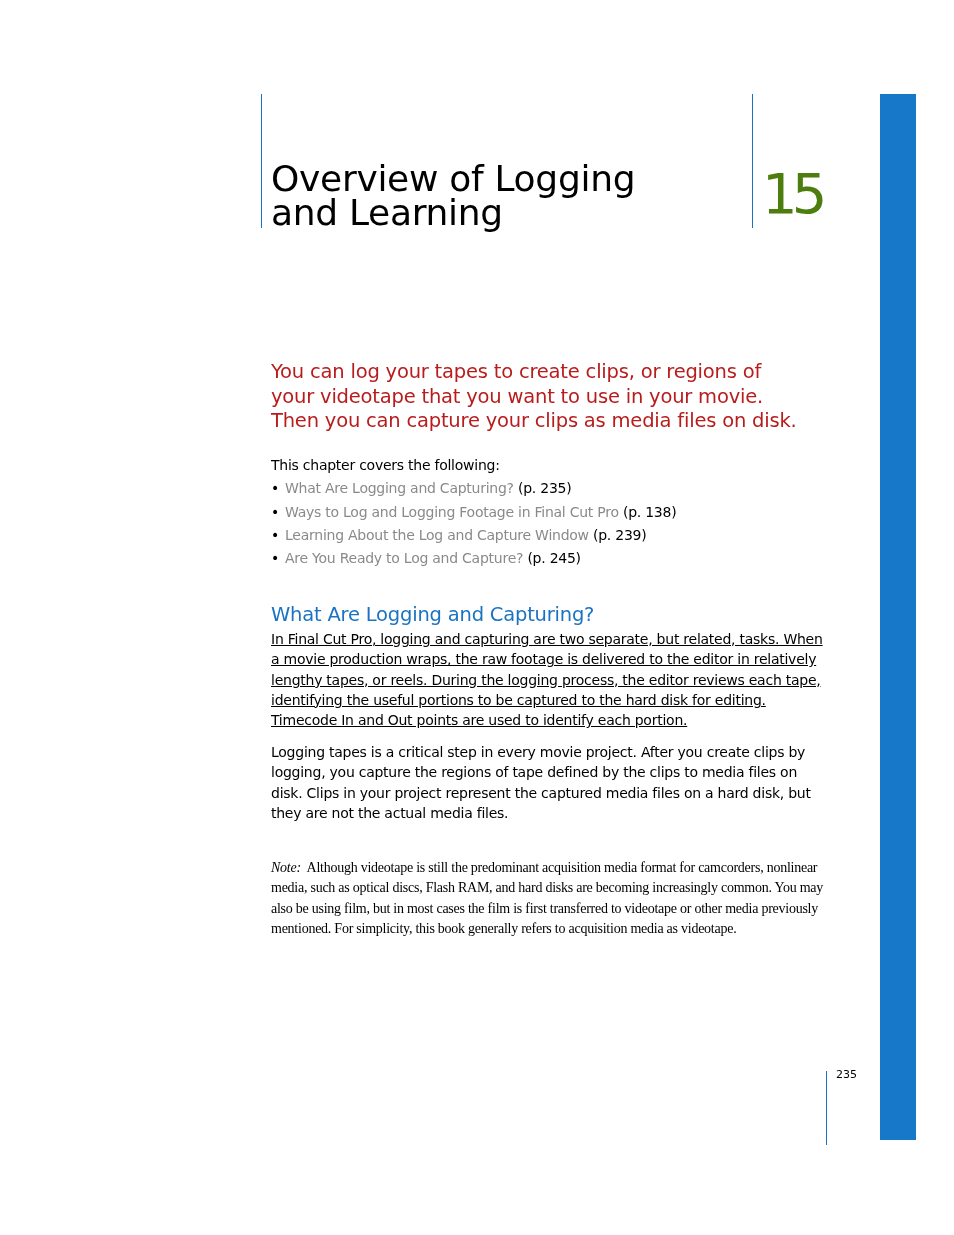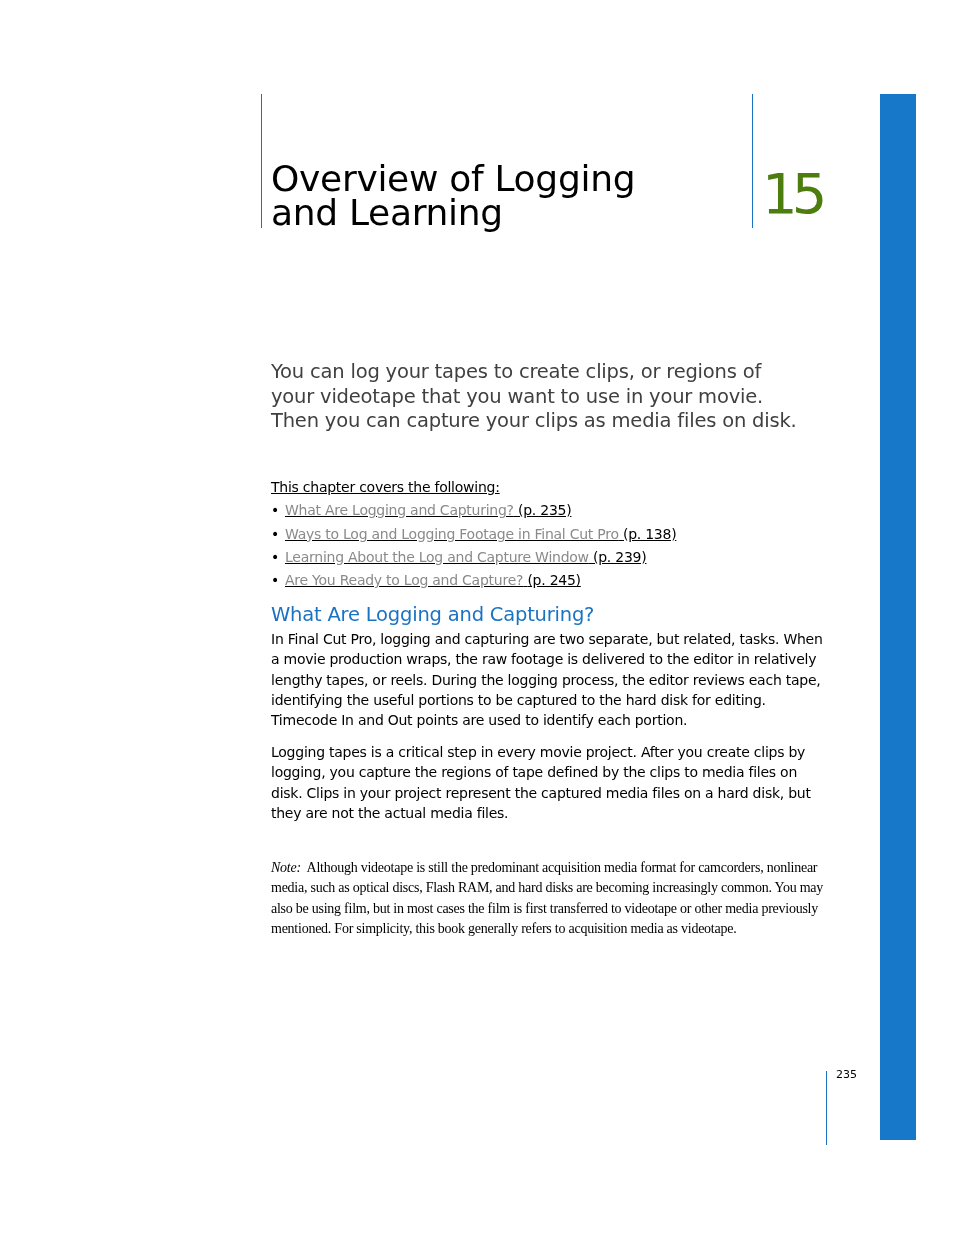--- a/index.html
+++ b/index.html
@@ -6,31 +6,31 @@
     body { width: 954px; height: 1235px; position: relative; overflow: hidden;
            font-family: "DejaVu Sans", sans-serif; color: #000; }
     .rule { position: absolute; width: 1px; background: #1a73c2; }
     #rule-title { left: 261px; top: 94px; height: 134px; }
     #rule-number { left: 752px; top: 94px; height: 134px; }
     #rule-folio { left: 826px; top: 1071px; height: 74px; }
     .tab-bar { position: absolute; left: 880px; top: 94px; width: 36px; height: 1046px; background: #1777c8; }
     .chapter-title { position: absolute; left: 271px; top: 162px; width: 460px;
                      font-size: 36px; line-height: 34px; font-weight: normal; margin: 0; color: #000; letter-spacing: -0.3px; }
     .chapter-number { position: absolute; left: 762px; top: 152px; font-size: 56px; line-height: 84px; color: #4d7c0f; letter-spacing: -6px; }
-    .intro { position: absolute; left: 271px; top: 360px; width: 530px; font-size: 19.5px; line-height: 24.5px; color: #404040; margin: 0; letter-spacing: -0.2px; }
+    .intro { position: absolute; left: 271px; top: 360px; width: 530px; font-size: 19.5px; line-height: 24.5px; color: #b91c1c; margin: 0; letter-spacing: -0.2px; }
     .body-text { font-size: 14px; line-height: 20.3px; letter-spacing: -0.25px; }
-    .covers { position: absolute; left: 271px; top: 477px; width: 560px; text-decoration: underline; }
+    .covers { position: absolute; left: 271px; top: 455px; width: 560px; }
     .covers-lead { margin: 0 0 3px 0; }
     .toc { list-style: none; margin: 0; padding: 0; }
     .toc li { height: 23.4px; position: relative; padding-left: 14px; }
     .toc .bullet { position: absolute; left: 0; top: 0; }
     .toc .link { color: #8a8a8a; cursor: pointer; }
     .section-heading { position: absolute; left: 271px; top: 602px; font-size: 19.5px; line-height: 26px; color: #1a73c2; margin: 0; font-weight: normal; letter-spacing: -0.2px; }
     .para { position: absolute; left: 271px; width: 556px; margin: 0; }
-    #para-1 { top: 629px; }
+    #para-1 { top: 629px; text-decoration: underline; }
     #para-2 { top: 742px; }
     #para-3 { top: 858px; font-family: Liberation Serif, serif; }
     .note-label { font-style: italic; }
     .folio { position: absolute; left: 836px; top: 1068px; font-size: 11px; color: #000; }
   </style>
 </head>
 <body>
 
 <div class="rule" id="rule-title"></div>
 <div class="rule" id="rule-number"></div>

